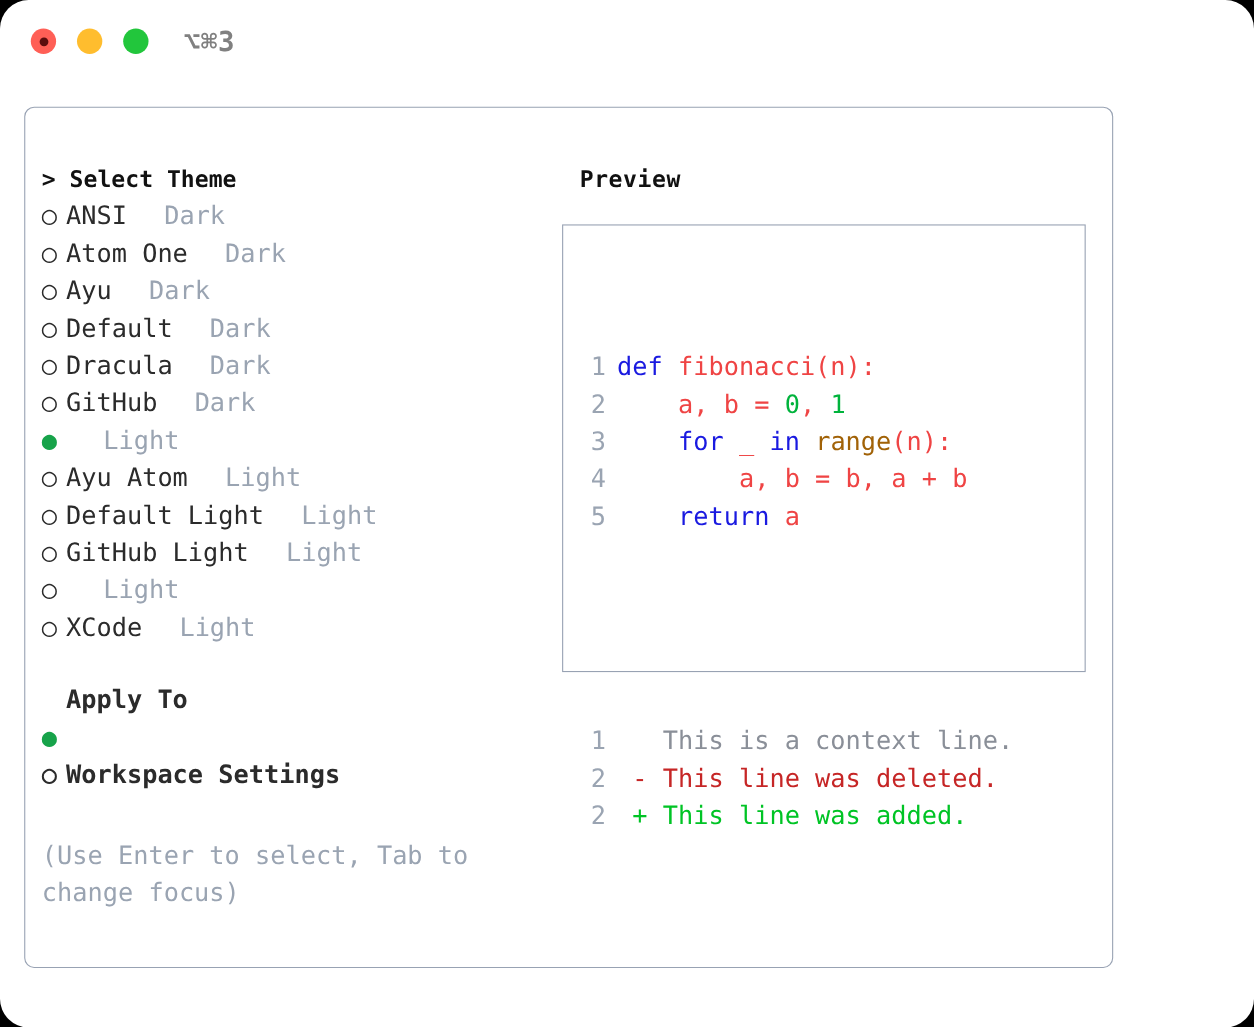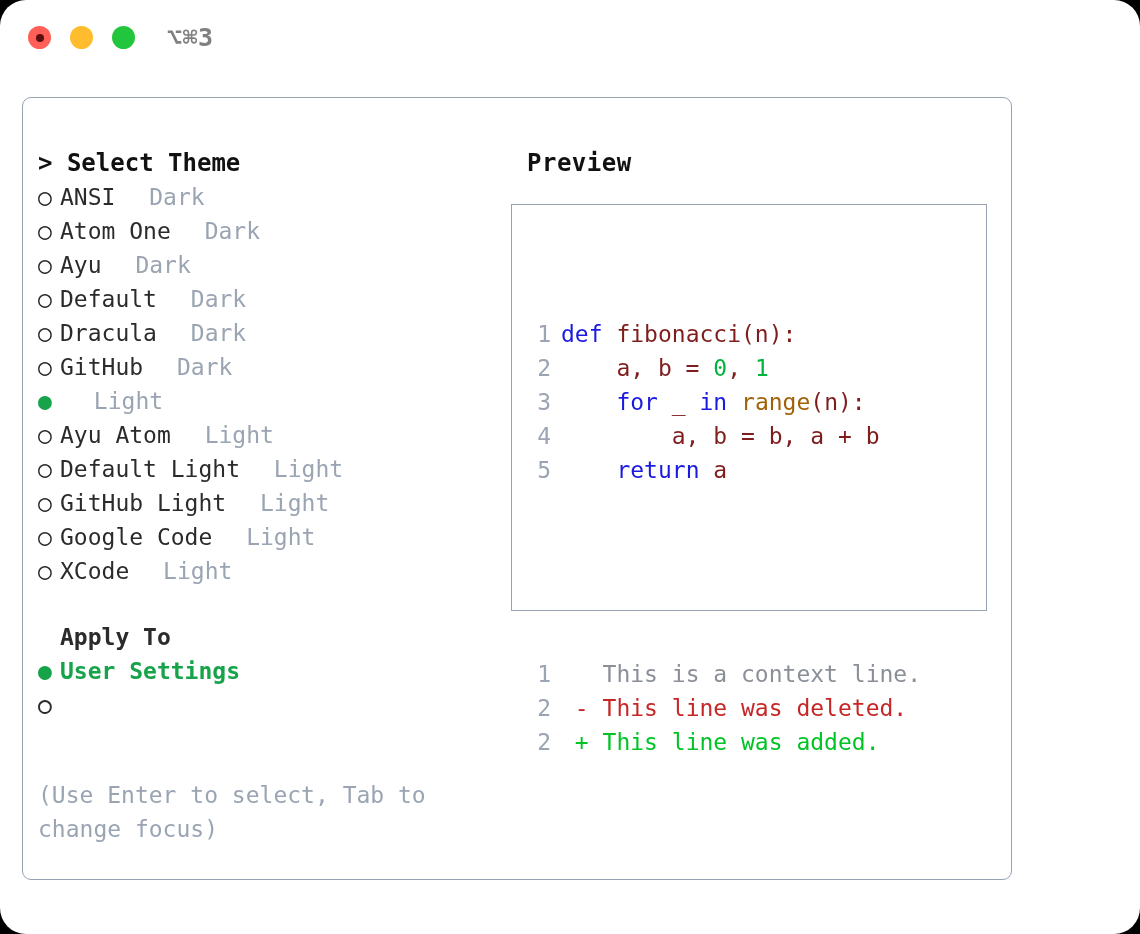--- a/index.html
+++ b/index.html
@@ -95,21 +95,21 @@
     width: 440px;
   }
   .right-col {
     position: absolute;
     left: 504px;
     top: 48px;
     width: 500px;
   }
 
   .section-title {
-    font-size: 24px;
+    font-size: 21px;
     font-weight: bold;
     color: #111111;
     line-height: 34px;
     white-space: pre;
   }
   .section-title.preview {
     letter-spacing: 0.5px;
   }
 
   .theme-list {
@@ -151,21 +151,21 @@
     height: 34px;
     line-height: 34px;
     font-size: 23px;
     color: #2b2b2b;
     white-space: pre;
   }
   .apply-row.selected .marker,
   .apply-row.selected .apply-label { color: #17a34a; }
 
   .hint {
-    margin-top: 56px;
+    margin-top: 39px;
     font-size: 23px;
     line-height: 34px;
     color: #9aa4b2;
     width: 400px;
   }
 
   
   .preview-box {
     position: absolute;
     left: 488px;
@@ -189,21 +189,21 @@
     display: inline-block;
     width: 26px;
     flex: 0 0 26px;
     text-align: right;
     color: #9aa4b2;
     padding-right: 10px;
   }
   .kw   { color: #1a1ae0; }
   .fn   { color: #a16207; }
   .num  { color: #00b33c; }
-  .id   { color: #7f1d1d; }
+  .id   { color: #ef4444; }
   .blank-line { height: 34px; }
 
   .diff { margin-top: 0; }
   .ctx { color: #8a8f98; }
   .del { color: #c62626; }
   .add { color: #00c425; }
 </style>
 </head>
 <body>
 
@@ -227,29 +227,29 @@
             <div class="theme-row"><span class="marker">○</span><span class="theme-name">ANSI</span><span class="theme-kind"> Dark</span></div>
             <div class="theme-row"><span class="marker">○</span><span class="theme-name">Atom One</span><span class="theme-kind"> Dark</span></div>
             <div class="theme-row"><span class="marker">○</span><span class="theme-name">Ayu</span><span class="theme-kind"> Dark</span></div>
             <div class="theme-row"><span class="marker">○</span><span class="theme-name">Default</span><span class="theme-kind"> Dark</span></div>
             <div class="theme-row"><span class="marker">○</span><span class="theme-name">Dracula</span><span class="theme-kind"> Dark</span></div>
             <div class="theme-row"><span class="marker">○</span><span class="theme-name">GitHub</span><span class="theme-kind"> Dark</span></div>
             <div class="theme-row selected"><span class="marker">●</span><span class="theme-kind"> Light</span></div>
             <div class="theme-row"><span class="marker">○</span><span class="theme-name">Ayu Atom</span><span class="theme-kind"> Light</span></div>
             <div class="theme-row"><span class="marker">○</span><span class="theme-name">Default Light</span><span class="theme-kind"> Light</span></div>
             <div class="theme-row"><span class="marker">○</span><span class="theme-name">GitHub Light</span><span class="theme-kind"> Light</span></div>
-            <div class="theme-row"><span class="marker">○</span><span class="theme-name">Google Code</span><span class="theme-kind"> Light</span></div>
+            <div class="theme-row"><span class="marker">○</span><span class="theme-kind"> Light</span></div>
             <div class="theme-row"><span class="marker">○</span><span class="theme-name">XCode</span><span class="theme-kind"> Light</span></div>
           </div>
 
         <div class="apply-block">
           <div class="apply-title">Apply To</div>
           <div id="apply-list">
-              <div class="apply-row selected"><span class="marker">●</span><span class="apply-label">User Settings</span></div>
-              <div class="apply-row"><span class="marker">○</span></div>
+              <div class="apply-row selected"><span class="marker">●</span></div>
+              <div class="apply-row"><span class="marker">○</span><span class="apply-label">Workspace Settings</span></div>
             </div>
         </div>
 
         <div class="hint">(Use Enter to select, Tab to change focus)</div>
       </div>
 
       <div class="right-col">
         <div class="section-title preview">Preview</div>
       </div>
 

